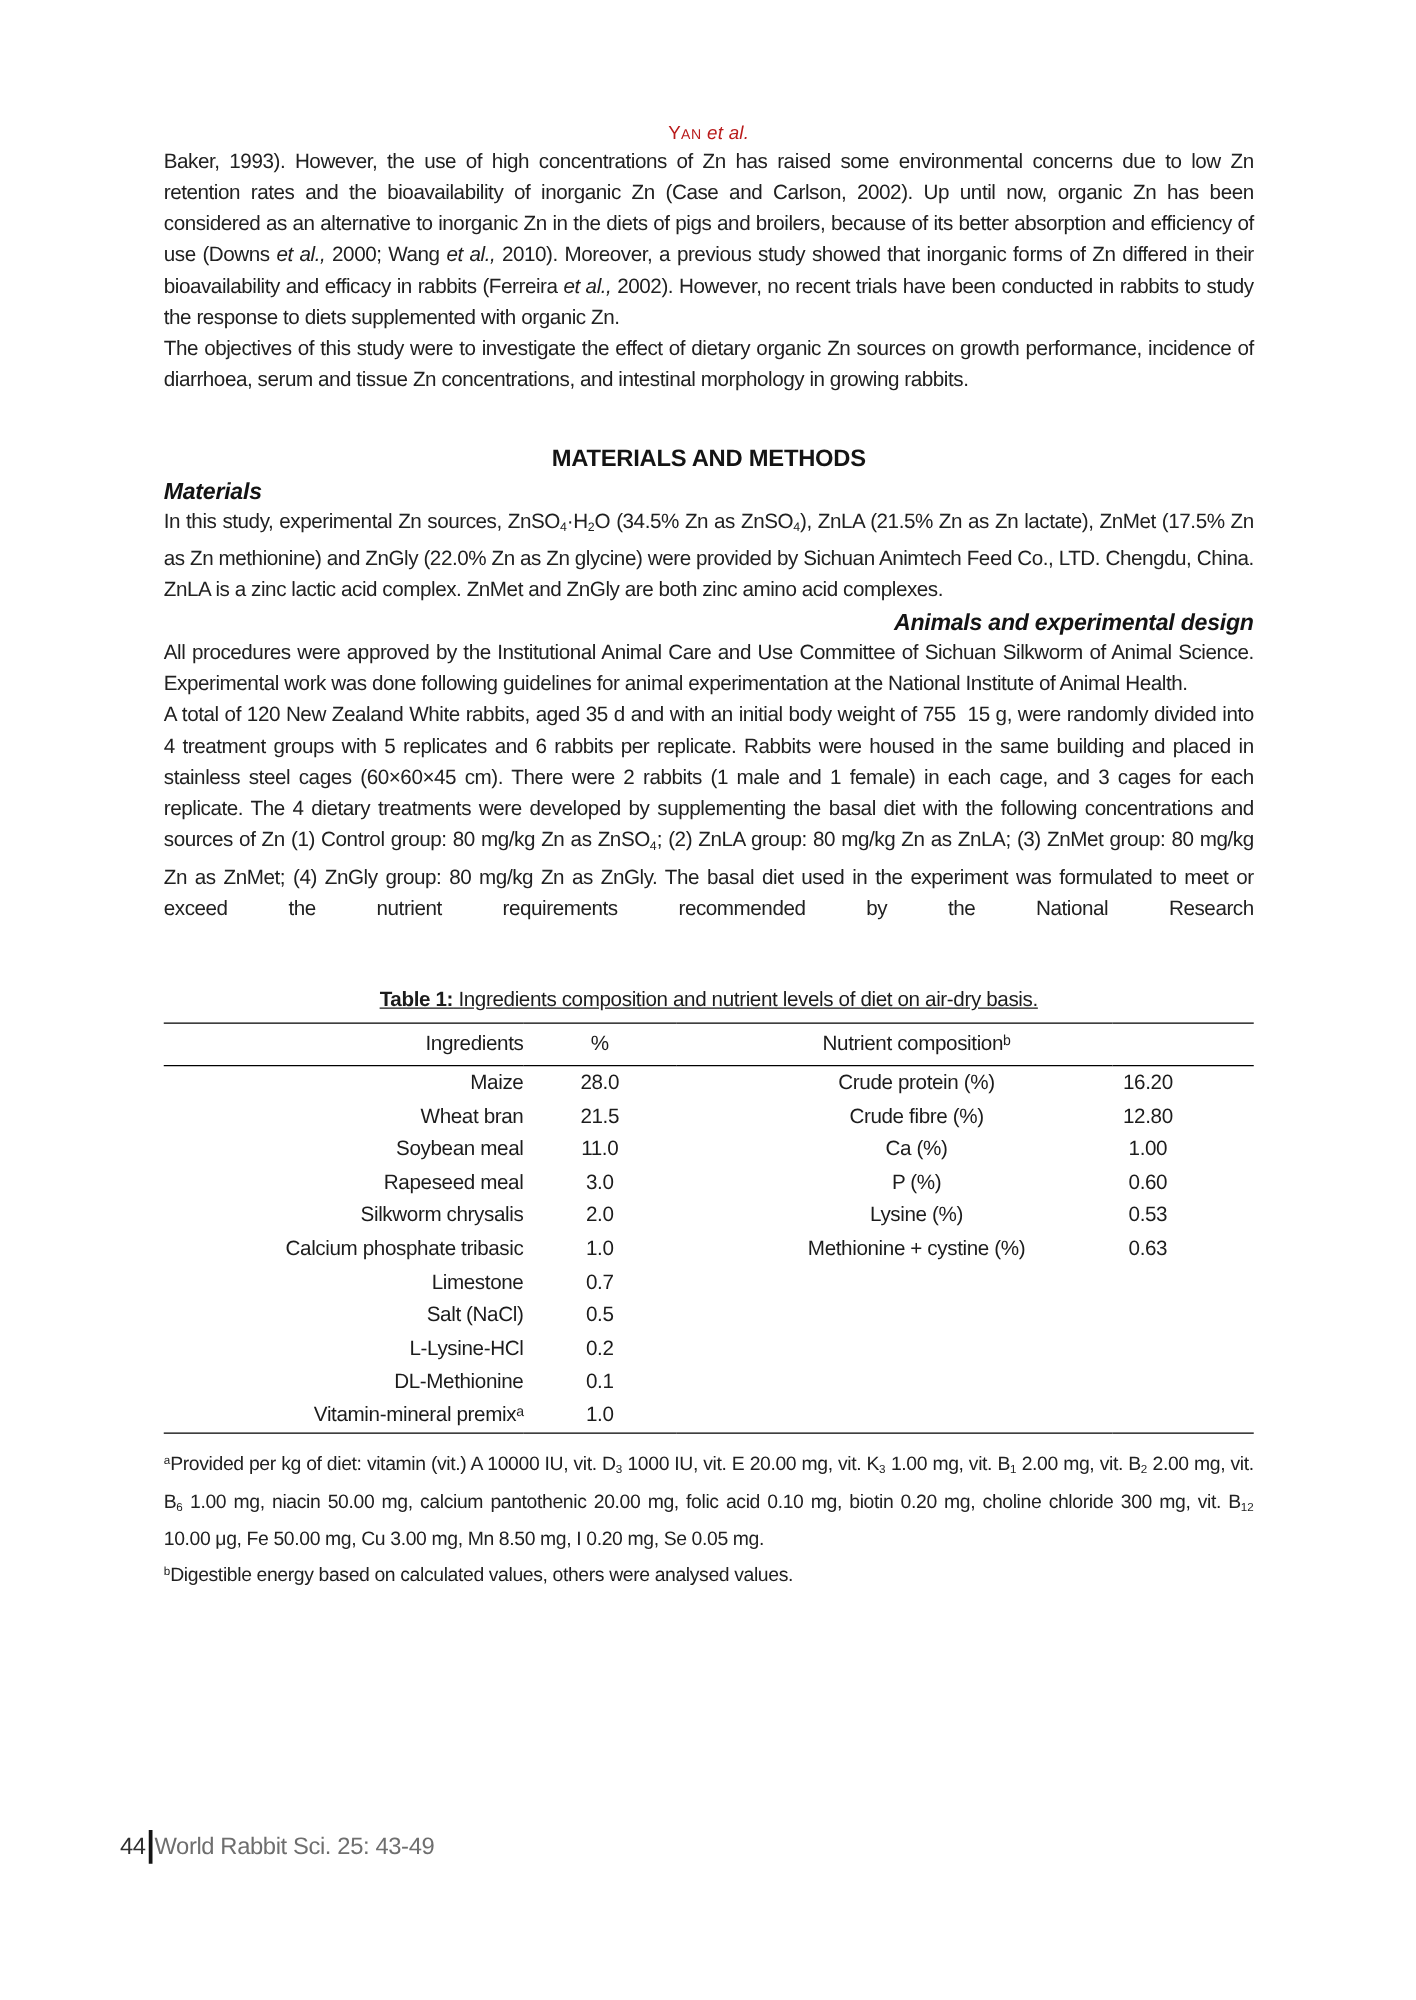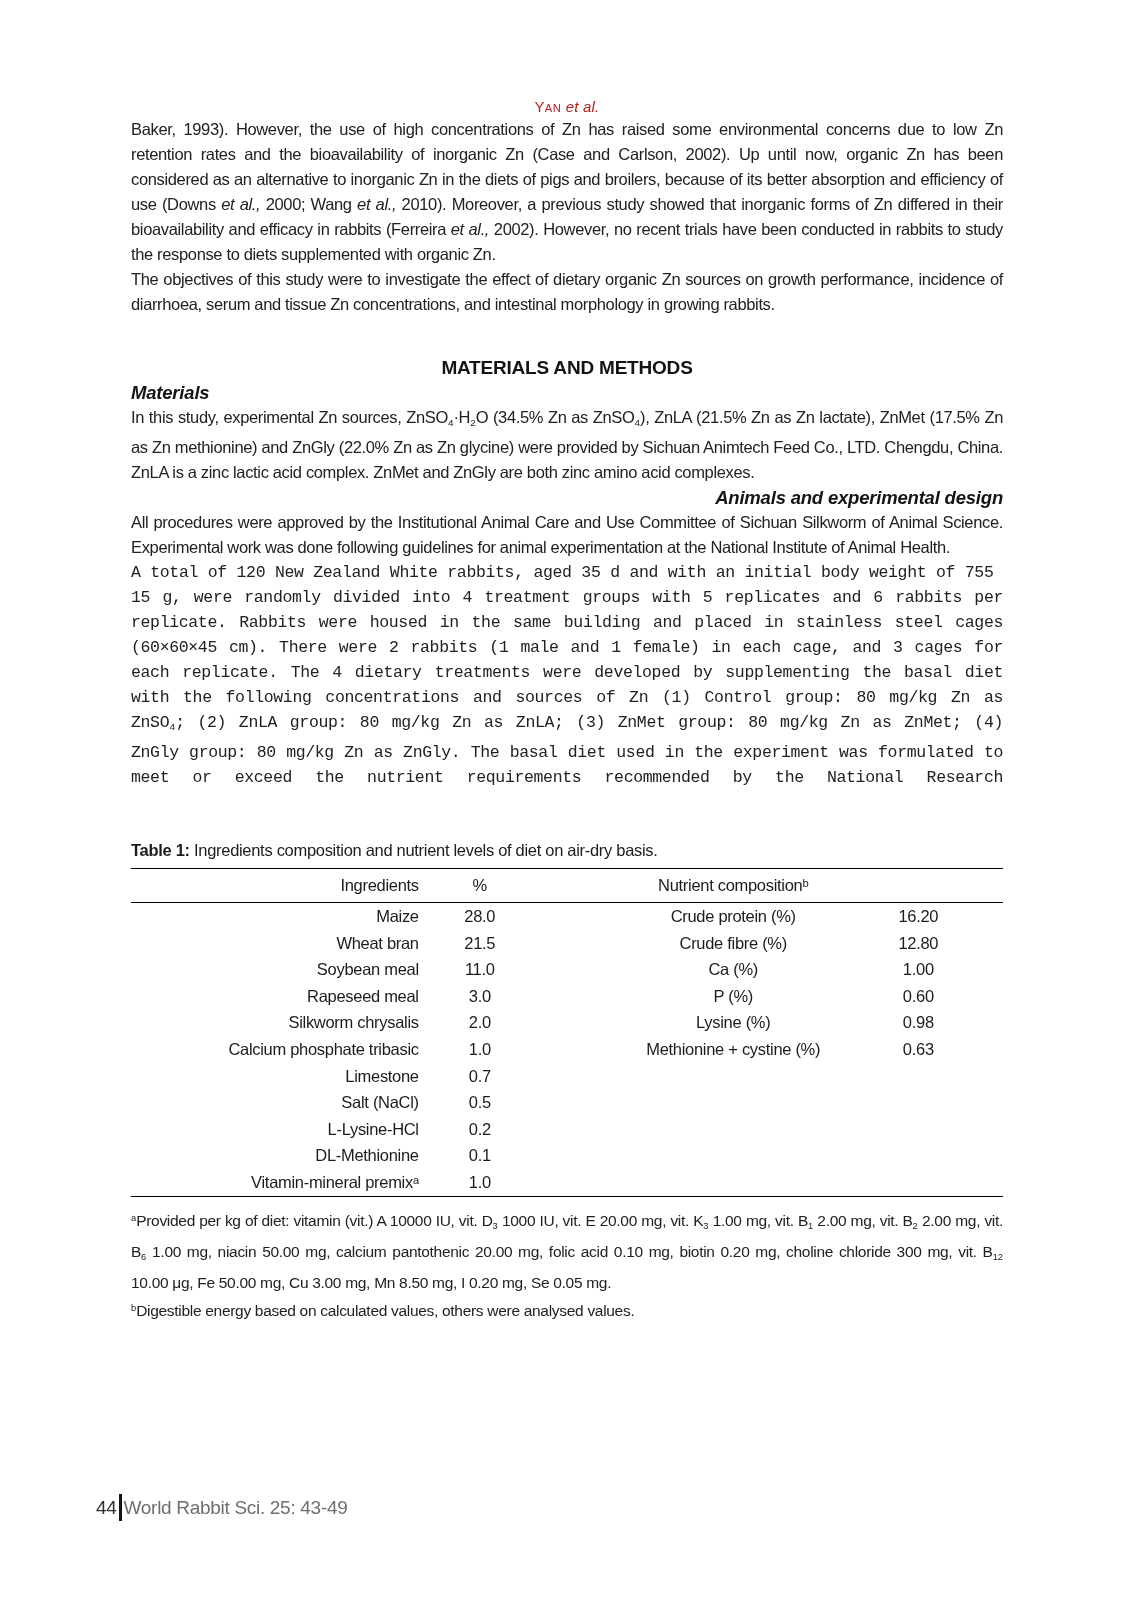--- a/index.html
+++ b/index.html
@@ -13,40 +13,40 @@
 
   .running-head{
     margin-top:98px;text-align:center;font-size:15px;line-height:17px;
     letter-spacing:0.2px;color:#b91c1c;
   }
 
   p.body{
     margin:0;text-align:justify;font-size:16.5px;line-height:25px;
     letter-spacing:-0.35px;color:#212121;
   }
-  .justify-last{text-align-last:justify;font-family:Liberation Mono, monospace;}
+  .justify-last{text-align-last:justify;}
 
   h2.section{
     margin:38px 0 0;text-align:center;font-size:19px;font-weight:bold;
     line-height:25px;letter-spacing:-0.2px;color:#141414;
   }
   h3.subsection{
     margin:0;font-size:18.5px;font-weight:bold;font-style:italic;
     line-height:25px;letter-spacing:-0.2px;color:#141414;
   }
 
   .mt14{margin-top:14px;}
   .mt26{margin-top:26px;text-align:right;}
   .mt33{margin-top:33px;}
   .mt44{margin-top:44px;}
 
   .table-block{margin-top:48px;}
   .table-caption{
     margin:0 0 5px;font-size:16.5px;line-height:25px;letter-spacing:-0.3px;
-    text-align:left;color:#1c1c1c;
+    text-align:center;color:#1c1c1c;text-decoration:underline;
   }
   table.data-table{
     width:100%;border-collapse:collapse;
     border-top:1.8px solid #000;border-bottom:1.8px solid #000;
   }
   table.data-table thead th{
     font-weight:normal;border-bottom:1.8px solid #000;height:33px;
     font-size:16.5px;letter-spacing:-0.3px;vertical-align:middle;padding:0;
     color:#1c1c1c;
   }
@@ -65,21 +65,21 @@
     text-align:justify;color:#212121;
   }
 
   .rt-i{font-style:italic;}
   .rt-b{font-weight:bold;}
   .rt-sc{font-size:0.75em;letter-spacing:0.4px;}
   .rt-sub{font-size:0.6em;vertical-align:-0.32em;letter-spacing:0;}
   .rt-sup{font-size:0.6em;vertical-align:0.5em;letter-spacing:0;}
 
   .footer{
-    position:absolute;left:96px;top:1494px;
+    position:absolute;left:96px;top:1464px;
     display:flex;align-items:center;gap:2px;
   }
   .page-number{font-size:19px;color:#2e2e2e;letter-spacing:-0.3px;}
   .vbar{width:3px;height:27px;background:#141414;display:inline-block;}
   .journal{font-size:19px;color:#6e6e6e;letter-spacing:-0.3px;}
 </style>
 </head>
 <body>
 
 <div class="page">
@@ -134,21 +134,21 @@
             <tr>
               <td class="c0">Rapeseed meal</td>
               <td class="c1">3.0</td>
               <td class="c2">P (%)</td>
               <td class="c3">0.60</td>
             </tr>
             <tr>
               <td class="c0">Silkworm chrysalis</td>
               <td class="c1">2.0</td>
               <td class="c2">Lysine (%)</td>
-              <td class="c3">0.98</td>
+              <td class="c3">0.53</td>
             </tr>
             <tr>
               <td class="c0">Calcium phosphate tribasic</td>
               <td class="c1">1.0</td>
               <td class="c2">Methionine + cystine (%)</td>
               <td class="c3">0.63</td>
             </tr>
             <tr>
               <td class="c0">Limestone</td>
               <td class="c1">0.7</td>

